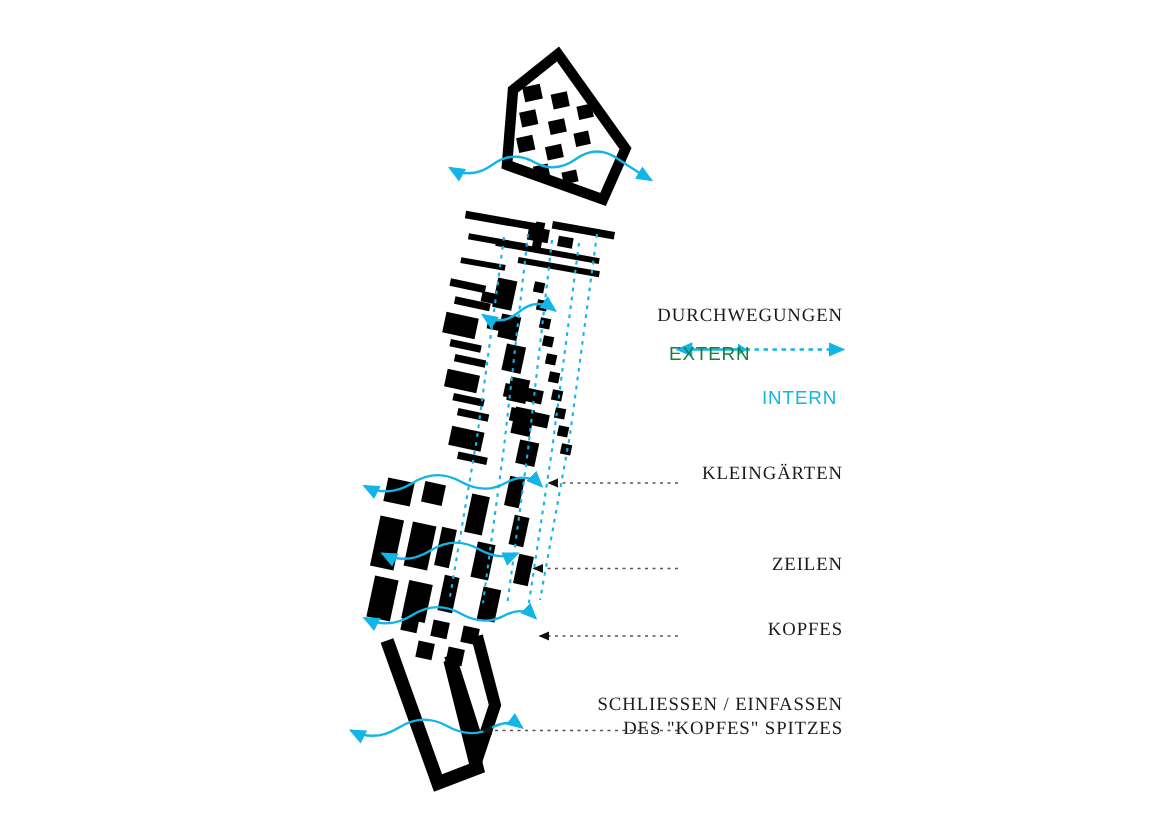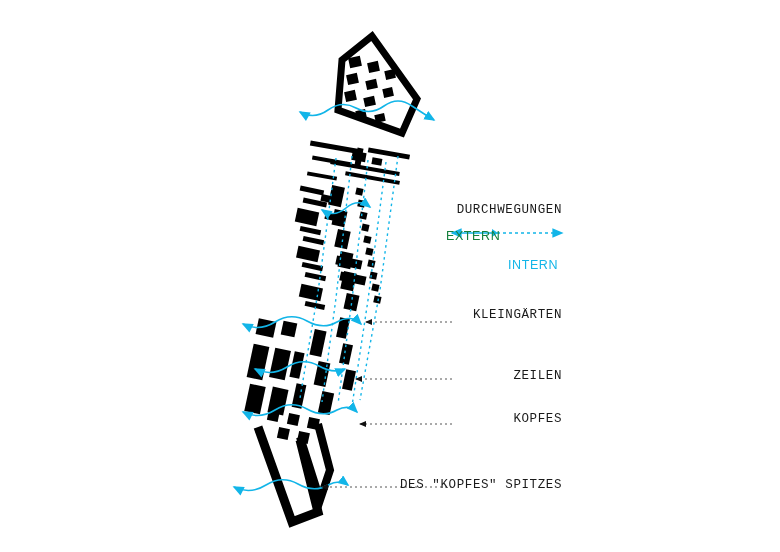--- a/index.html
+++ b/index.html
@@ -19,21 +19,21 @@
     position: absolute;
     left: 0;
     top: 0;
     width: 780px;
     height: 552px;
   }
   .legend-label {
     position: absolute;
     text-align: right;
     color: #1a1a1a;
-    font-family: Liberation Mono, monospace;
+    font-family: Liberation Serif, serif;
     font-size: 12.5px;
     letter-spacing: 0.6px;
     white-space: nowrap;
     line-height: 15px;
   }
   .legend-label.two-line {
     line-height: 16px;
   }
   .legend-sub {
     position: absolute;
@@ -195,16 +195,17 @@
   <div class="legend-sub" style="left:446px; top:236px; transform:translateY(-50%);">EXTERN</div>
 
   <div class="legend-sub cyan-txt" style="left:508px; top:236px; transform:translateY(-50%);margin-top:29px;">INTERN</div>
 
   <div class="legend-label" style="right:218px; top:308px;">KLEINGÄRTEN</div>
 
   <div class="legend-label" style="right:218px; top:369px;margin-left:10px;">ZEILEN</div>
 
   <div class="legend-label" style="right:218px; top:412px;">KOPFES</div>
 
+  <div class="legend-label two-line" style="right:218px; top:461px;">SCHLIESSEN / EINFASSEN</div>
 
   <div class="legend-label two-line" style="right:218px; top:477px;">DES "KOPFES" SPITZES</div>
 
 </div>
 
 </body></html>

